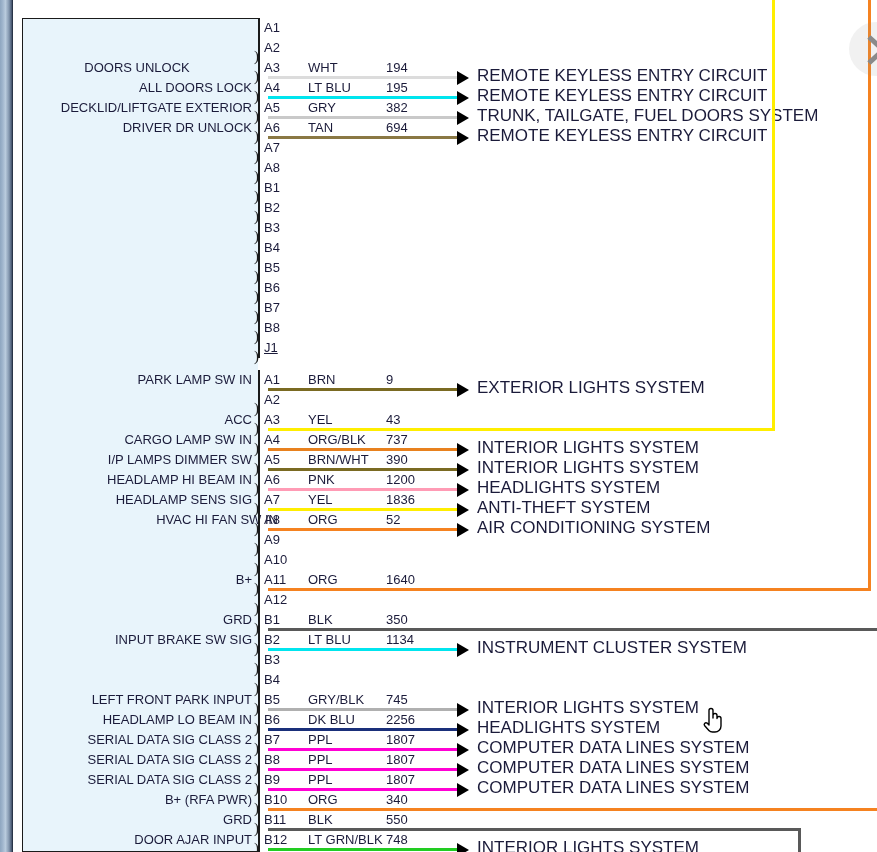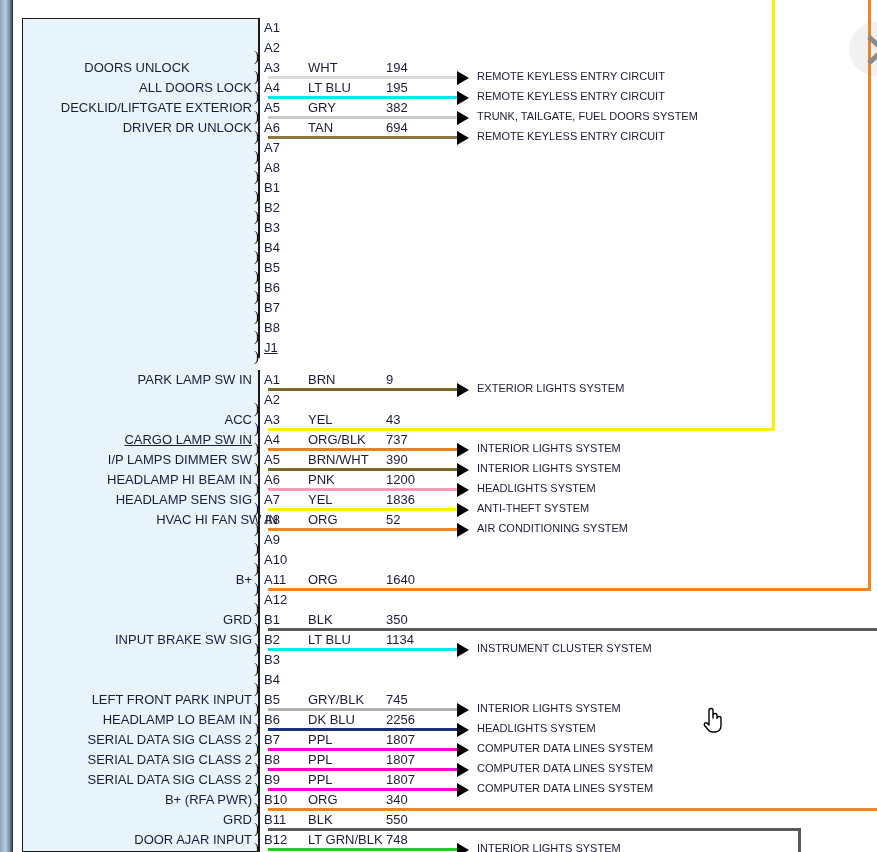--- a/index.html
+++ b/index.html
@@ -112,21 +112,21 @@
     position: absolute;
     width: 0; height: 0;
     border-top: 7px solid transparent;
     border-bottom: 7px solid transparent;
     border-left: 12px solid #000000;
   }
 
   
   .dest {
     position: absolute;
-    font-size: 11px;
+    font-size: 17px;
     color: #1b1b3a;
     white-space: nowrap;
     line-height: 14px;
   }
 
   
   .sig {
     position: absolute;
     right: 0;
     width: 234px;
@@ -167,21 +167,21 @@
 
   <div id="module-box"></div>
 
   <div id="signal-layer">
       <div class="sig" style="top: 60px; left: 22px; width: 234px; text-align: center;">DOORS UNLOCK</div>
       <div class="sig" style="top: 80px; left: 22px; width: 234px;">ALL DOORS LOCK</div>
       <div class="sig" style="top: 100px; left: 22px; width: 234px;">DECKLID/LIFTGATE EXTERIOR</div>
       <div class="sig" style="top: 120px; left: 22px; width: 234px;">DRIVER DR UNLOCK</div>
       <div class="sig" style="top: 372px; left: 22px; width: 234px;">PARK LAMP SW IN</div>
       <div class="sig" style="top: 412px; left: 22px; width: 234px;">ACC</div>
-      <div class="sig" style="top: 432px; left: 22px; width: 234px; text-decoration: underline;">CARGO LAMP SW IN</div>
+      <div class="sig" style="top: 432px; left: 22px; width: 234px;">CARGO LAMP SW IN</div>
       <div class="sig" style="top: 452px; left: 22px; width: 234px;">I/P LAMPS DIMMER SW</div>
       <div class="sig" style="top: 472px; left: 22px; width: 234px;">HEADLAMP HI BEAM IN</div>
       <div class="sig" style="top: 492px; left: 22px; width: 234px;">HEADLAMP SENS SIG</div>
       <div class="sig" style="top: 512px; left: 22px; width: 234px; margin-left: 26px;">HVAC HI FAN SW IN</div>
       <div class="sig" style="top: 572px; left: 22px; width: 234px;">B+</div>
       <div class="sig" style="top: 612px; left: 22px; width: 234px;">GRD</div>
       <div class="sig" style="top: 632px; left: 22px; width: 234px;">INPUT BRAKE SW SIG</div>
       <div class="sig" style="top: 692px; left: 22px; width: 234px;">LEFT FRONT PARK INPUT</div>
       <div class="sig" style="top: 712px; left: 22px; width: 234px;">HEADLAMP LO BEAM IN</div>
       <div class="sig" style="top: 732px; left: 22px; width: 234px;">SERIAL DATA SIG CLASS 2</div>

